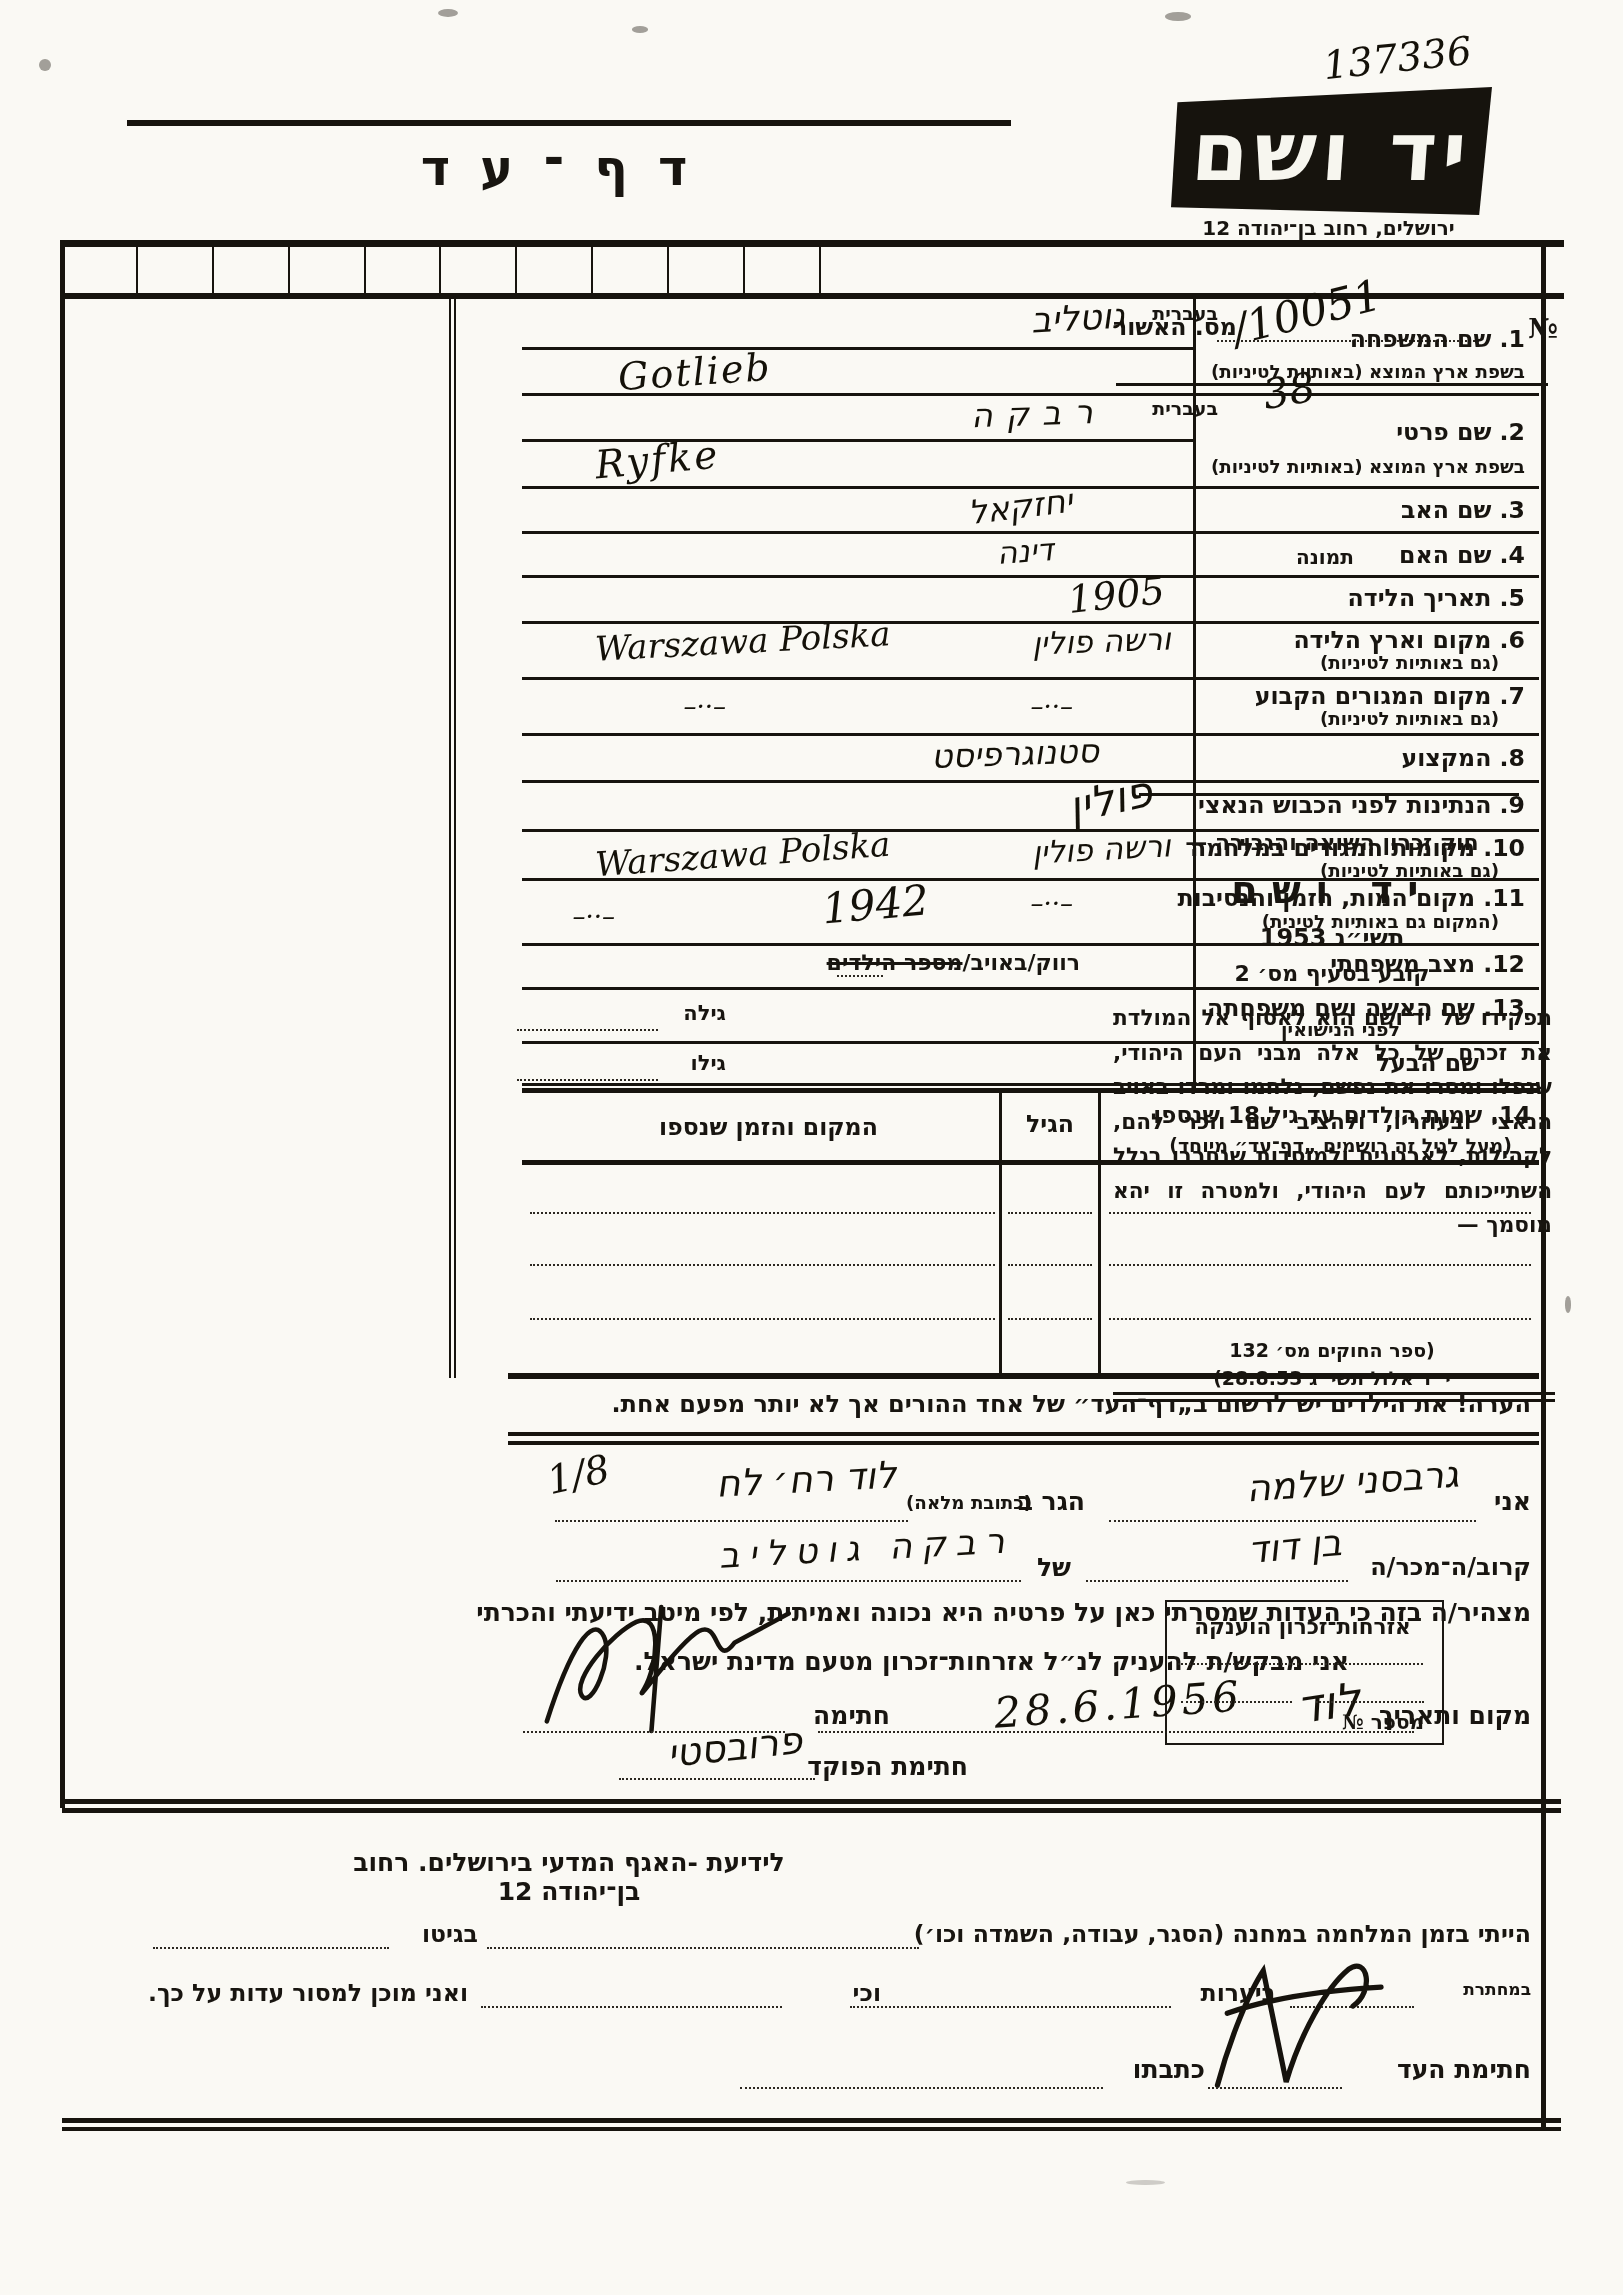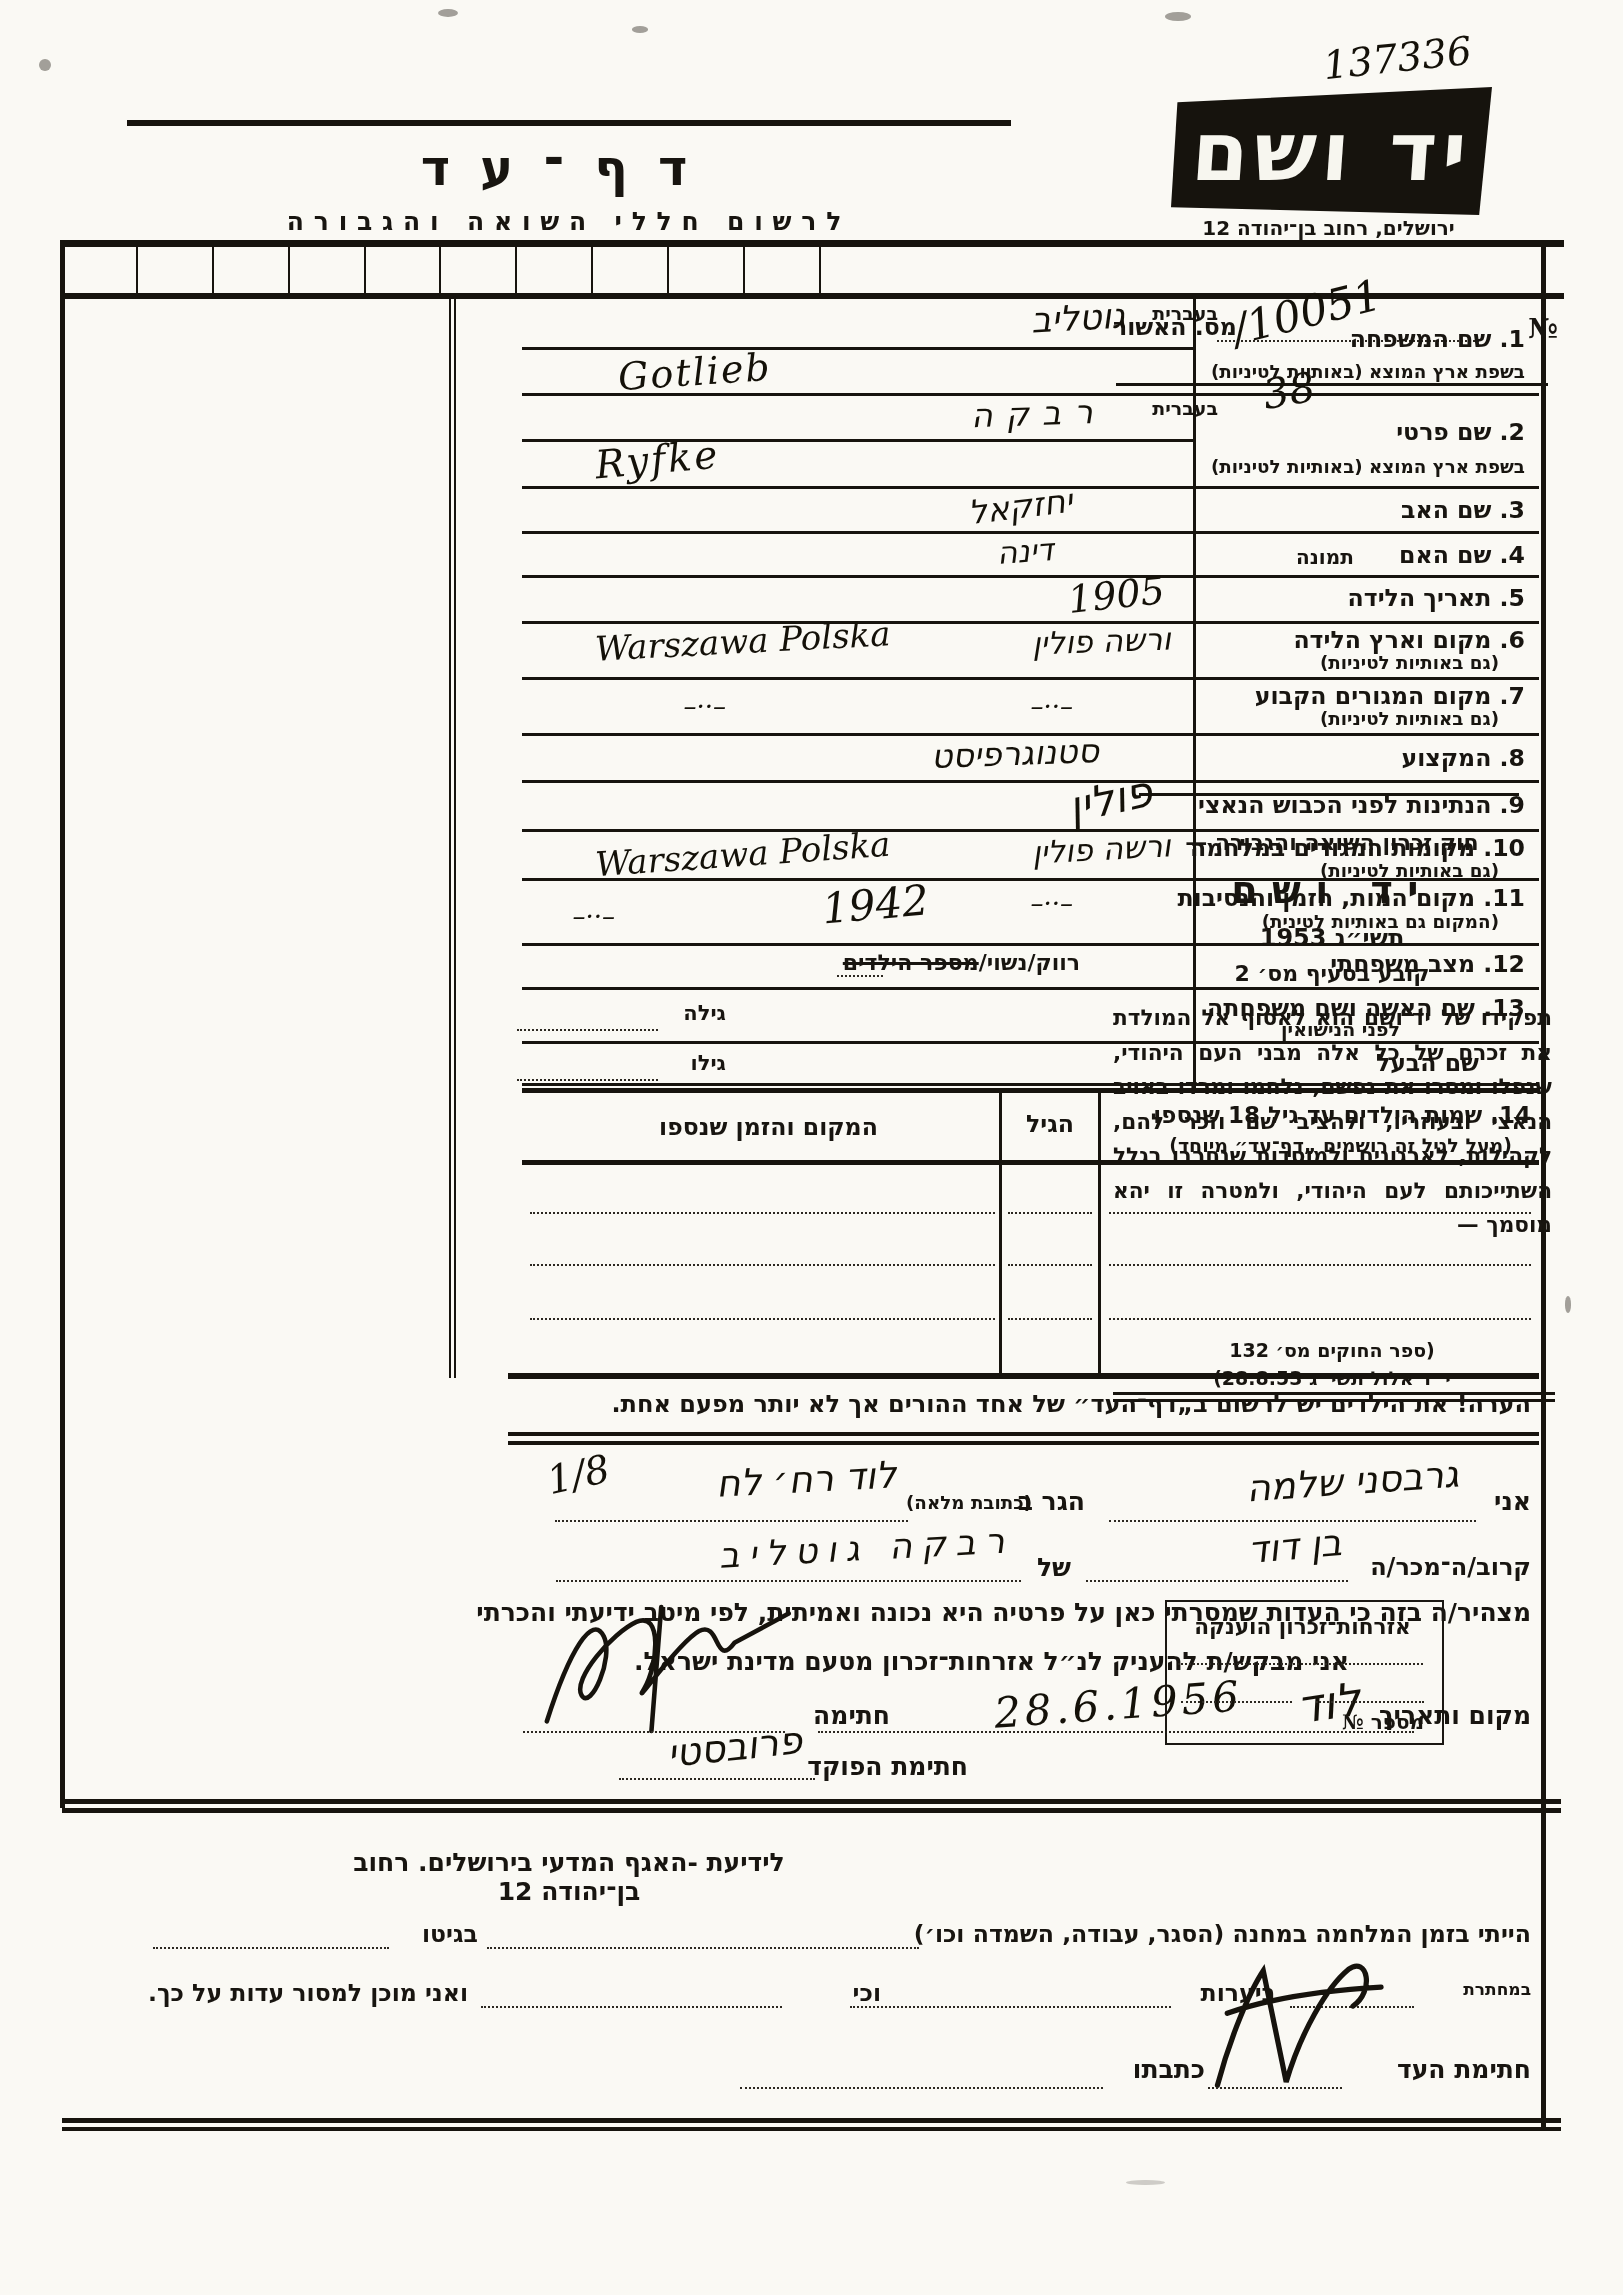--- a/index.html
+++ b/index.html
@@ -30,21 +30,20 @@
 <body>
 
 <div class="page">
 
   <div class="hw hwc" style="top:38px;right:151px;width:196px;font-size:39px;transform:rotate(-6deg);">137336</div>
 
   <div class="rule" style="top:120px;right:612px;width:884px;height:5.9px;"></div>
 
   <div class="t big ctr" style="top:139px;right:612px;width:884px;font-size:50px;letter-spacing:30px;">דף־עד</div>
 
-  <div class="t big ctr" style="top:207px;right:612px;width:884px;font-size:25px;letter-spacing:9.8px;">לרשום חללי השואה והגבורה</div>
 
   <div style="position:absolute;top:87px;right:131px;width:321px;height:128px;background:#16130d;
               clip-path:polygon(2% 12%,100% 0%,96% 100%,0% 94%);display:flex;align-items:center;justify-content:center;">
     <span style="color:#f7f6ef;font-weight:700;font-size:82px;letter-spacing:5.2px;transform:skewX(-4deg);">יד ושם</span>
   </div>
   <div class="t big ctr" style="top:216px;right:85px;width:419px;font-size:20px;">ירושלים, רחוב בן־יהודה 12</div>
 
   <div class="rule" style="top:240px;right:59px;width:1502px;height:6.5px;"></div>
 
   <div class="cells" style="top:247px;right:802px;width:759px;height:46px;border-right:2.6px solid #17140e;">
@@ -147,21 +146,21 @@
   <div class="hw hwc" style="top:834px;right:733px;font-size:34px;transform:rotate(-4deg);">Warszawa Polska</div>
 
   <div class="t lbl" style="top:884px;right:98px;">11. מקום המות, הזמן והנסיבות</div>
   <div class="t sub" style="top:911px;right:124px;font-size:18.3px;">(המקום גם באותיות לטינית)</div>
   <div class="hw" style="top:888px;right:550px;font-size:26px;">–··–</div>
   <div class="hw hwc" style="top:880px;right:694px;font-size:42px;transform:rotate(-5deg);">1942</div>
   <div class="hw" style="top:901px;right:1008px;font-size:26px;">–··–</div>
 
   <div class="t lbl" style="top:950px;right:98px;">12. מצב משפחתי</div>
   <div class="t lbl" style="top:950px;right:543px;font-size:22px;">
-    <span>רווק/נשוי/</span><span class="strike">מספר הילדים</span>
+    <span>רווק/באויב/</span><span class="strike">מספר הילדים</span>
   </div>
   <div class="dot" style="top:975px;right:740px;width:46px;"></div>
 
   <div class="t lbl" style="top:994px;right:98px;">13. שם האשה ושם משפחתה</div>
   <div class="t sub" style="top:1018px;right:223px;">לפני הנישואין</div>
   <div class="t lbl" style="top:1001px;right:897px;font-size:21px;">גילה</div>
   <div class="dot" style="top:1029px;right:965px;width:141px;"></div>
   <div class="t lbl" style="top:1049px;right:144px;">שם הבעל</div>
   <div class="t lbl" style="top:1051px;right:897px;font-size:21px;">גילו</div>
   <div class="dot" style="top:1079px;right:965px;width:141px;"></div>

